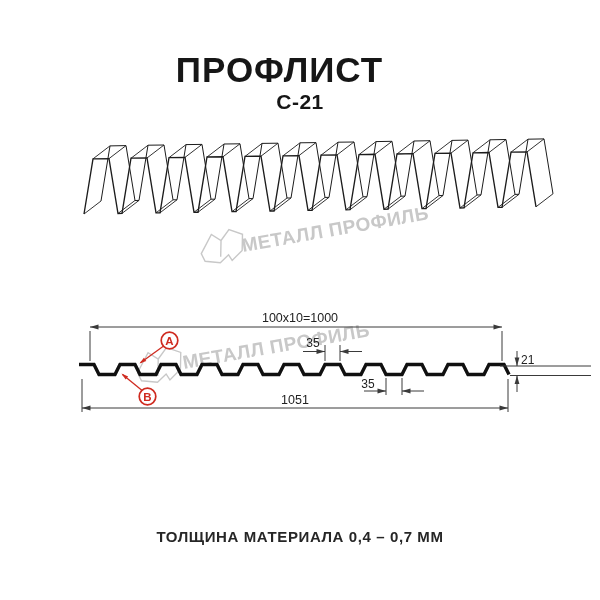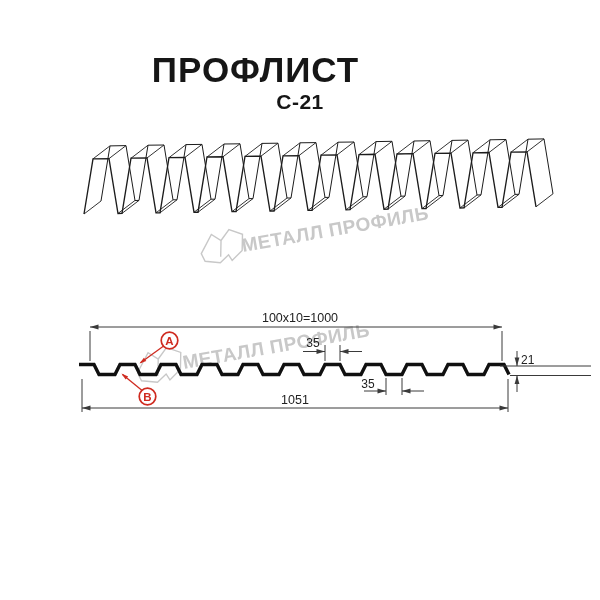--- a/index.html
+++ b/index.html
@@ -2,21 +2,21 @@
 <html><head>
 <meta charset="utf-8">
 <style>
   html,body{margin:0;padding:0;background:#fff;}
   #page{
     position:relative;width:600px;height:600px;background:#ffffff;
     font-family:"Liberation Sans", sans-serif;overflow:hidden;
   }
   .title{
     position:absolute;top:50px;left:0;width:511px;text-align:center;
-    font-size:35px;font-weight:bold;letter-spacing:1px;color:#161616;
+    font-size:35px;font-weight:bold;letter-spacing:1px;color:#161616;padding-left:24px;
   }
   .subtitle{
     position:absolute;top:90px;left:0;width:600px;text-align:center;
     font-size:21px;font-weight:bold;color:#161616;letter-spacing:.5px;
   }
   .footer{
     position:absolute;top:528px;left:0;width:600px;text-align:center;
     font-size:15px;font-weight:bold;letter-spacing:.6px;color:#262626;
   }
   svg{position:absolute;left:0;top:0;}
@@ -139,13 +139,14 @@
     <text class="dimtxt" x="300" y="322" text-anchor="middle" font-size="12.5">100x10=1000</text>
     <text class="dimtxt" x="295" y="404" text-anchor="middle" font-size="12.5">1051</text>
     <text class="dimtxt" x="313" y="347" text-anchor="middle" font-size="12">35</text>
     <text class="dimtxt" x="368" y="388" text-anchor="middle" font-size="12">35</text>
     <text class="dimtxt" x="521" y="363.5" text-anchor="start" font-size="12">21</text>
 
     <text x="169.5" y="344.6" text-anchor="middle" font-size="11.5" font-weight="bold" fill="#cf2b20">А</text>
     <text x="147.5" y="400.8" text-anchor="middle" font-size="11.5" font-weight="bold" fill="#cf2b20">В</text>
   </svg>
 
+  <div class="footer">ТОЛЩИНА МАТЕРИАЛА 0,4 – 0,7 ММ</div>
 </div>
 
 </body></html>

